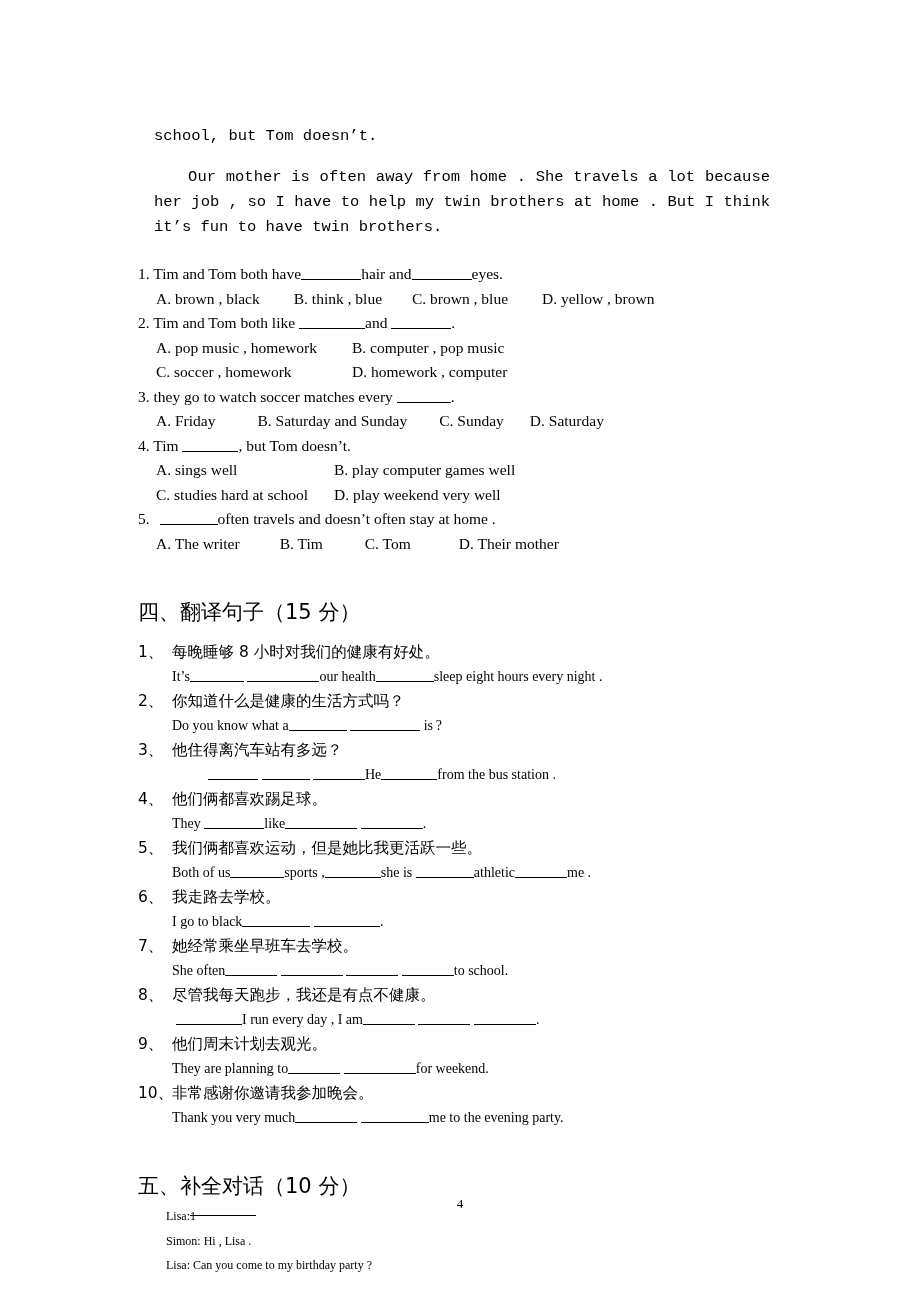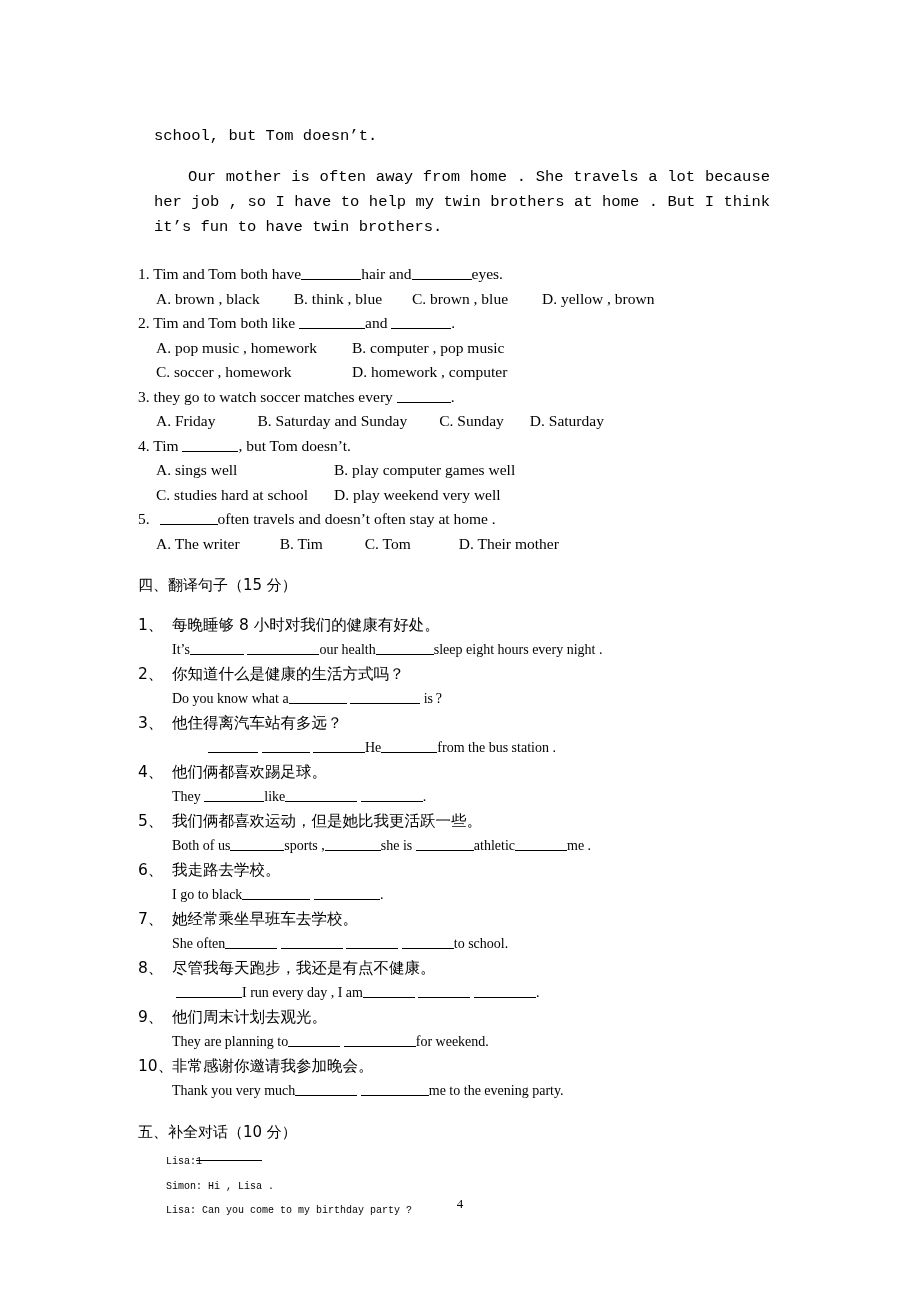--- a/index.html
+++ b/index.html
@@ -59,23 +59,23 @@
     display: inline-block;
     border-bottom: 1px solid #000;
     vertical-align: baseline;
     height: 0.95em;
     margin-bottom: -1px;
   }
   .sp { display: inline-block; }
 
   
   .sec-head {
-    font-size: 15px;
+    font-size: 21px;
     line-height: 24px;
-    margin-top: 17px;
+    margin-top: 44px;
     margin-bottom: 16px;
   }
   .cn { font-family: "DejaVu Sans", "Liberation Sans", sans-serif; }
 
   
   .tr-item { }
   .tr-cn {
     font-size: 15.5px;
     line-height: 24.5px;
     white-space: nowrap;
@@ -86,25 +86,24 @@
   }
   .tr-en {
     font-size: 14px;
     line-height: 24.5px;
     padding-left: 34px;
     white-space: nowrap;
   }
 
   
   .dlg-line {
-    font-size: 10px;
+    font-size: 12px;
     line-height: 24.5px;
     padding-left: 28px;
     white-space: nowrap;
-    font-family: Liberation Mono, monospace;
   }
 
   
   .page-num {
     position: absolute;
     left: 0;
     top: 1196px;
     width: 920px;
     text-align: center;
     font-size: 13px;

